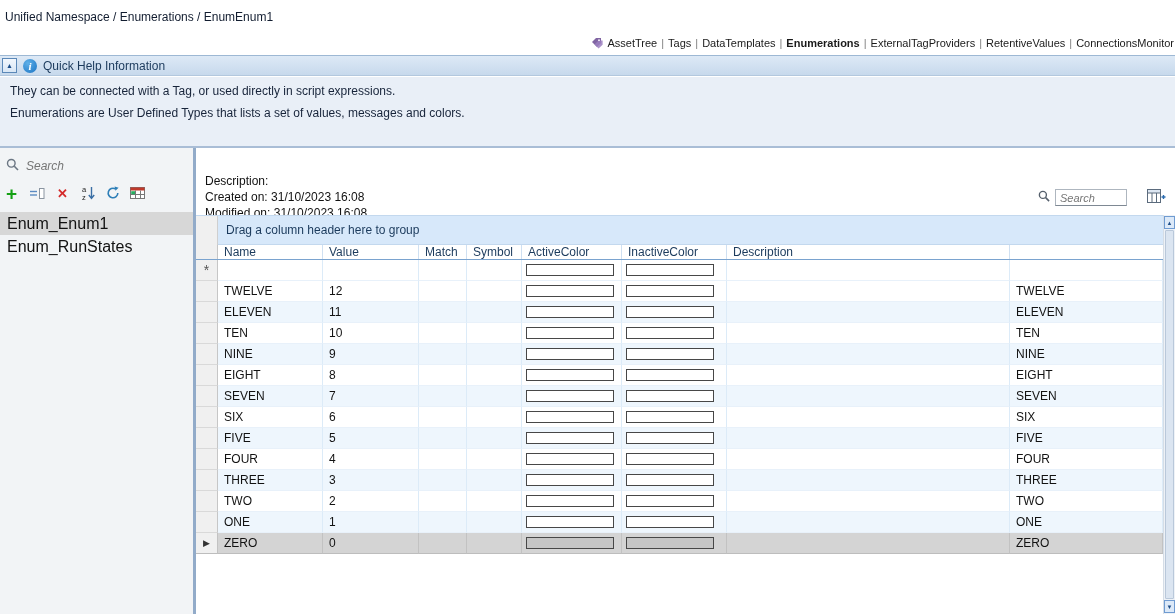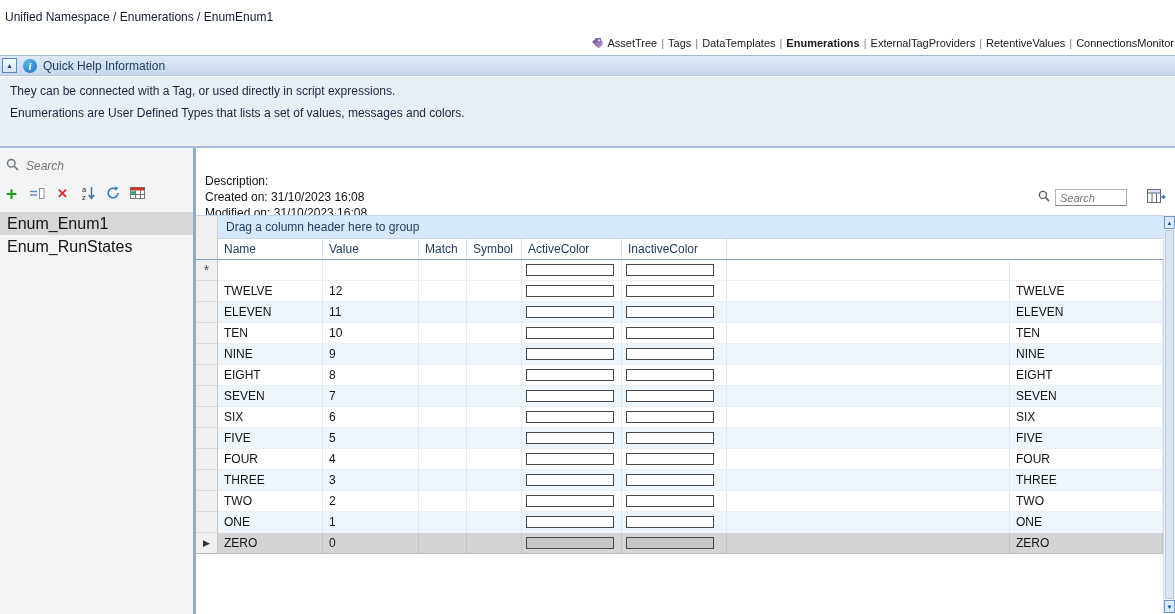--- a/index.html
+++ b/index.html
@@ -38,24 +38,24 @@
 
   
   .main{position:absolute;top:148px;left:196px;right:0;bottom:0;background:#fff;}
   .desc-block{position:absolute;left:9px;top:5px;line-height:16px;color:#121212;margin-top:20px;}
   .main-search{position:absolute;top:41px;right:48px;display:flex;align-items:center;gap:5px;}
   .main-search input{width:72px;height:17px;border:1px solid #aeb6bf;border-bottom-color:#7e8893;font-style:italic;font-size:11px;color:#777;padding:0 4px;font-family:inherit;background:#fff;outline:none;}
   .col-chooser{position:absolute;top:40px;right:9px;cursor:pointer;}
 
   
   .grid{position:absolute;left:0;top:67px;width:967px;--cols:22px 105px 96px 48px 55px 100px 105px 283px 153px;}
-  .group-bar{display:grid;grid-template-columns:22px 1fr;height:24px;border-top:1px solid #c3d8ee;}
+  .group-bar{display:grid;grid-template-columns:22px 1fr;height:30px;border-top:1px solid #c3d8ee;}
   .group-corner{background:#f0f0f0;border-right:1px solid #cfcfcf;}
   .group-area{background:#d7e8fa;display:flex;align-items:center;padding-left:8px;color:#1b3a5c;border-bottom:1px solid #c3d8ee;}
-  .grid-header{display:grid;grid-template-columns:var(--cols);height:21px;background:#fff;border-bottom:1px solid #7aa3cf;}
+  .grid-header{display:grid;grid-template-columns:var(--cols);height:15px;background:#fff;border-bottom:1px solid #7aa3cf;}
   .hcell{display:flex;align-items:center;padding-left:6px;color:#1b3a5c;border-right:1px solid #cfe0f2;font-size:12px;overflow:hidden;white-space:nowrap;cursor:pointer;}
   .hcell.rowhdr-corner{background:#f0f0f0;border-right:1px solid #c6c6c6;cursor:default;}
   .grid-row{display:grid;grid-template-columns:var(--cols);height:21px;background:#fff;}
   .grid-row.alt{background:#eef6fd;}
   .grid-row.selected{background:#d4d4d4;}
   .cell{display:flex;align-items:center;padding-left:6px;border-right:1px solid #dcebf8;border-bottom:1px solid #e8f1fa;overflow:hidden;white-space:nowrap;color:#121212;cursor:default;}
   .grid-row.selected .cell{border-right-color:#c2c2c2;border-bottom-color:#bdbdbd;}
   .cell.rowhdr{background:#f0f0f0;border-right:1px solid #c6c6c6;border-bottom:1px solid #d9d9d9;justify-content:center;padding-left:0;color:#333;font-size:9px;}
   .grid-row.selected .cell.rowhdr{background:#f0f0f0;}
   .cell.rowhdr.star{font-size:14px;color:#555;}
@@ -196,20 +196,21 @@
         <div class="group-area">Drag a column header here to group</div>
       </div>
       <div class="grid-header">
           <div class="hcell rowhdr-corner"></div>
           <div class="hcell">Name</div>
           <div class="hcell">Value</div>
           <div class="hcell">Match</div>
           <div class="hcell">Symbol</div>
           <div class="hcell">ActiveColor</div>
           <div class="hcell">InactiveColor</div>
+          <div class="hcell">Description</div>
         </div>
       <div>
           <div class="grid-row">
             <div class="cell rowhdr star">*</div>
             <div class="cell"></div>
             <div class="cell"></div>
             <div class="cell"></div>
             <div class="cell"></div>
             <div class="cell colorcell">
               <div class="swatch"></div>

